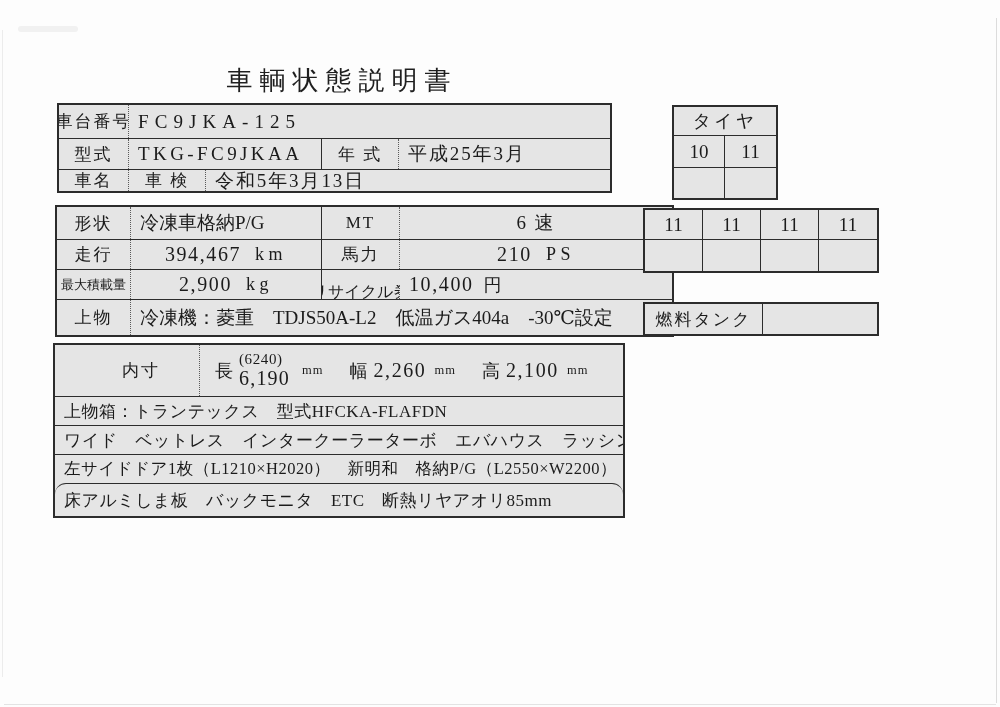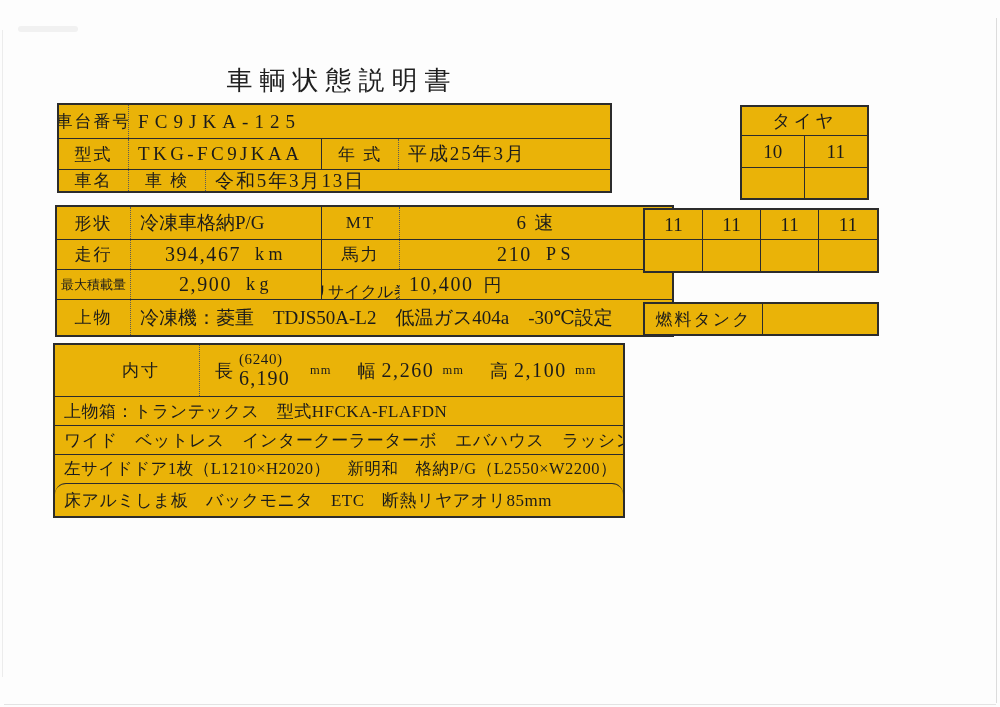--- a/index.html
+++ b/index.html
@@ -11,21 +11,21 @@
   .scan-edge-right{position:absolute;top:18px;bottom:4px;right:3px;width:1px;background:#dcdcdc;}
   .scan-edge-bottom{position:absolute;left:4px;right:4px;bottom:2px;height:1px;background:#e3e3e3;}
   .scan-edge-left{position:absolute;top:30px;bottom:30px;left:2px;width:1px;background:#ececec;}
   .scan-smudge{position:absolute;left:18px;top:26px;width:60px;height:6px;background:#f1f1f1;border-radius:3px;}
 
   .title{
     position:absolute;left:222px;top:63px;width:240px;text-align:center;
     font-size:26px;letter-spacing:7px;color:#1f1f1f;white-space:nowrap;
   }
 
-  .t{position:absolute;border:2px solid #2c2c2c;background:#eab308;box-sizing:border-box;text-align:center;}
+  .t{position:absolute;border:2px solid #2c2c2c;background:#e5e5e5;box-sizing:border-box;text-align:center;}
   .row{display:flex;box-sizing:border-box;}
   .row + .row{border-top:1.5px solid #2c2c2c;}
   .cell{display:flex;align-items:center;justify-content:center;box-sizing:border-box;overflow:hidden;white-space:nowrap;}
   .br-dot{border-right:1.5px dotted #5a5a5a;}
   .br-sol{border-right:1.5px solid #2c2c2c;}
   .grow{flex:1;}
   .left{justify-content:flex-start;padding-left:9px;}
   .lab{font-size:17px;letter-spacing:2px;}
   .val{font-size:19px;}
   .ls3{letter-spacing:0.32em;}
@@ -59,29 +59,29 @@
   .t3{left:53px;top:343px;width:572px;}
   .t3 .rdim{height:51px;padding-left:28px;}
   .t3 .req1{height:29px;}
   .t3 .req2{height:29px;}
   .t3 .req3{height:29px;}
   .t3 .req4{height:33px;border-radius:11px;}
   .w117{width:117px;}
   .dimflex{display:flex;align-items:center;}
   .dim-kanji{font-size:18px;margin:0 6px;}
   .num{font-size:20px;letter-spacing:0.08em;}
-  .frac{display:flex;flex-direction:column;align-items:flex-start;line-height:1.05;margin-right:12px;}
+  .frac{display:flex;flex-direction:column;align-items:flex-start;line-height:1.05;margin-right:4px;}
   .frac .top{font-size:15px;letter-spacing:0.04em;}
   .frac .bot{font-size:20px;letter-spacing:0.06em;}
   .mm{font-size:12.5px;margin:0 10px 0 8px;letter-spacing:1px;}
   .eq{font-size:17px;letter-spacing:0.5px;}
   .eq3{font-size:16.5px;}
 
   
-  .t4{left:740px;top:105px;width:129px;}
+  .t4{left:672px;top:105px;width:106px;}
   .t4 .rh{height:28px;}
   .t4 .rv{height:32px;}
   .t4 .re{height:31px;}
   .half{width:50%;}
   .t5{left:643px;top:208px;width:236px;}
   .t5 .rv{height:29px;}
   .t5 .re{height:32px;}
   .quart{width:25%;}
   .t6{left:643px;top:302px;width:236px;}
   .t6 .r{height:30px;}

